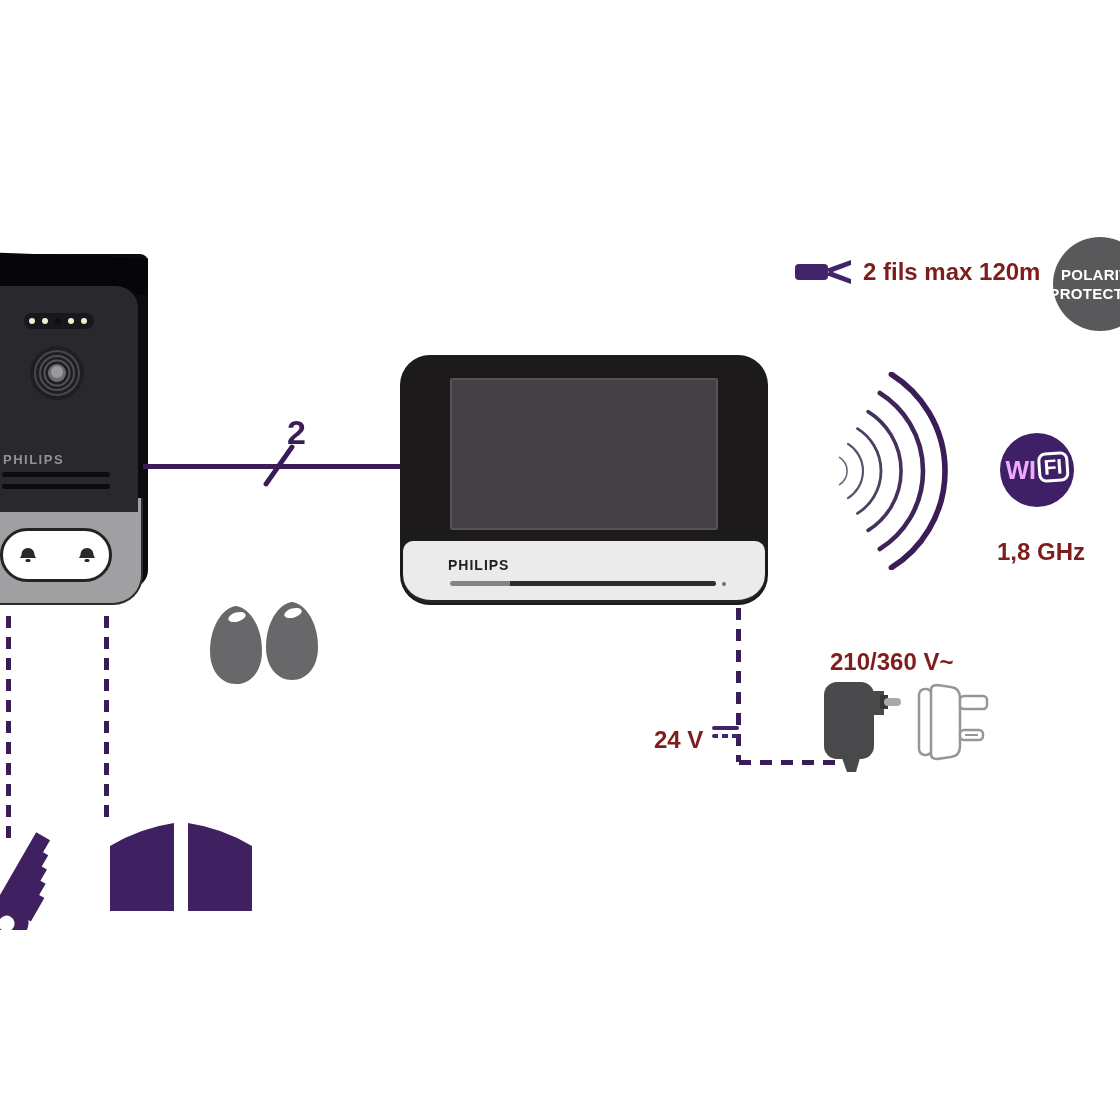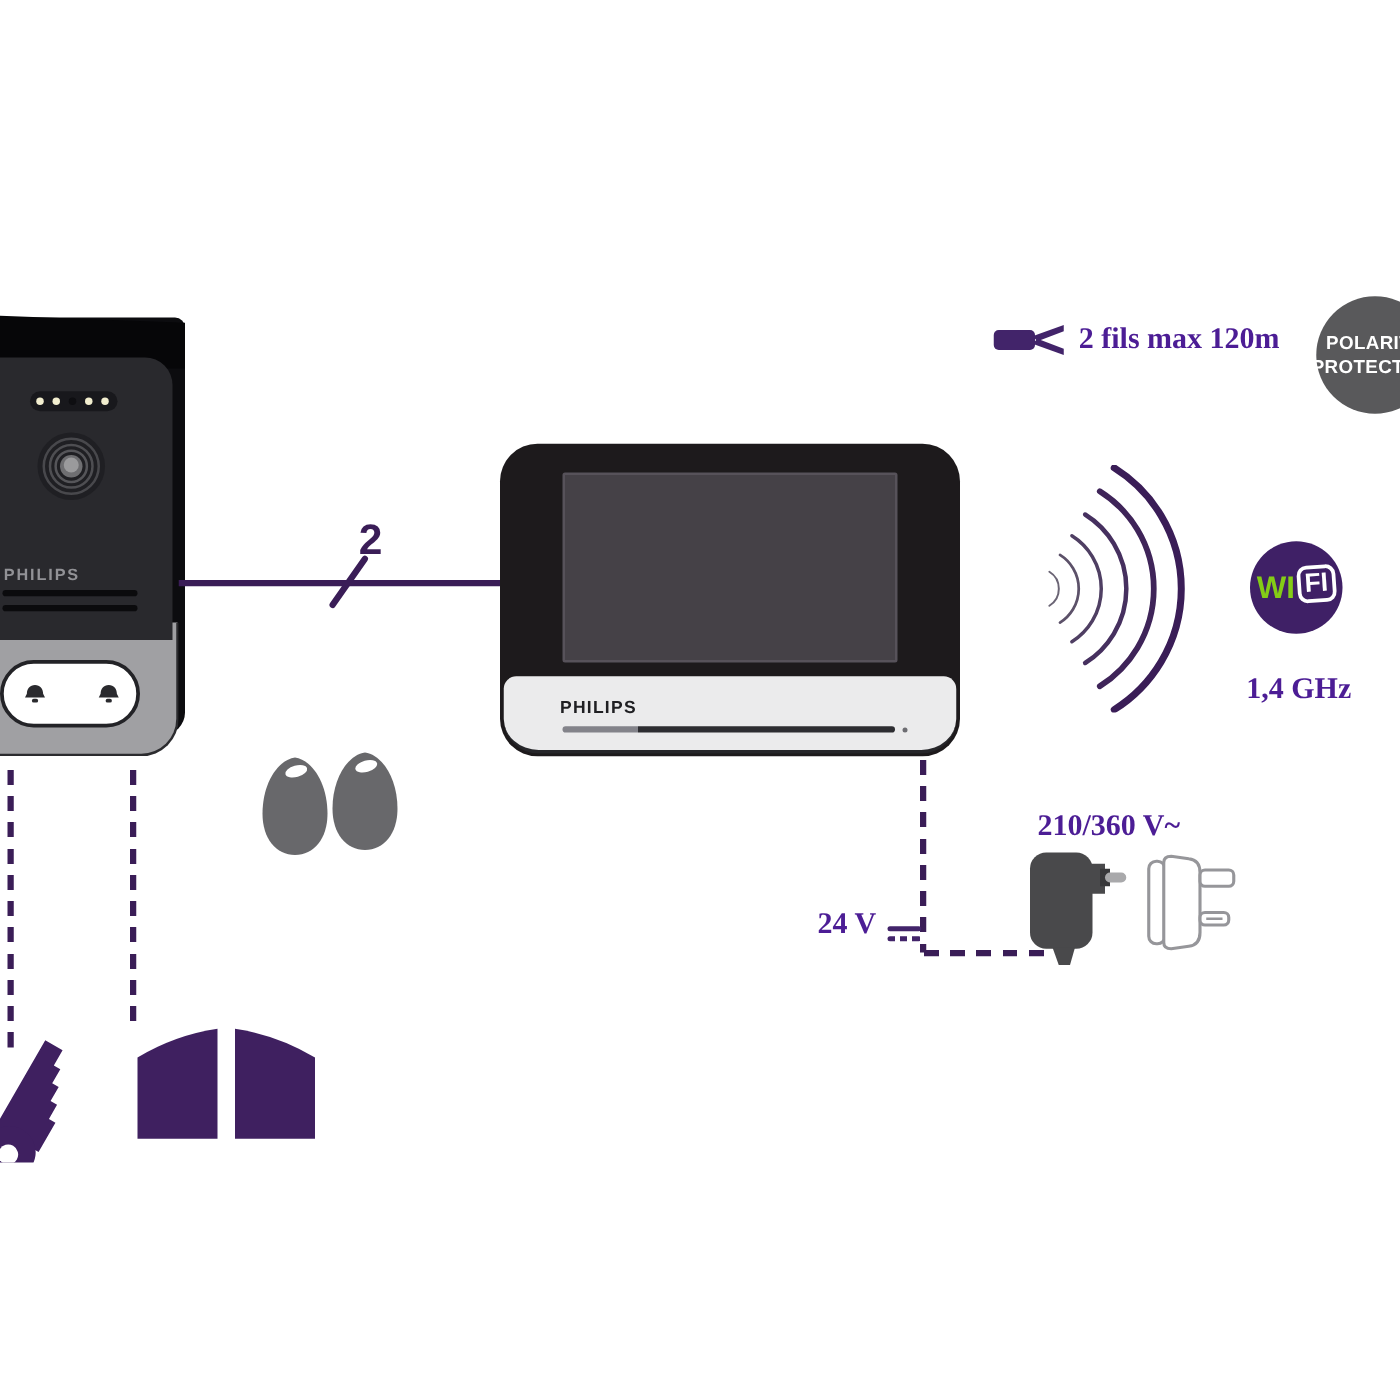--- a/index.html
+++ b/index.html
@@ -36,37 +36,37 @@
   .wire-slash{ left:254px; top:463px; width:50px; height:5px; background:#3a1d57; border-radius:3px; transform:rotate(-55deg); }
   .wire-count{ left:287px; top:413px; font-size:34px; font-weight:bold; color:#3a1d57; }
   .dashv { width:5px; background:repeating-linear-gradient(to bottom,#3a1d57 0 12px,transparent 12px 21px); }
   .dashh { height:5px; background:repeating-linear-gradient(to right,#3a1d57 0 12px,transparent 12px 21px); }
   .dl1 { left:6px;   top:616px; height:222px; }
   .dl2 { left:104px; top:616px; height:202px; }
   .dm  { left:736px; top:608px; height:154px; }
   .dh  { left:739px; top:760px; width:104px; }
 
   
-  .purple-text { color:#4c1d95; font-size:24px; font-weight:600;font-family:Liberation Serif, serif; }
+  .purple-text { color:#7f1d1d; font-size:24px; font-weight:600; }
   .bus-label { left:863px; top:258px; }
   .badge { left:1053px; top:237px; width:94px; height:94px; border-radius:50%; background:#59595b;
            display:flex; flex-direction:column; align-items:center; justify-content:center; }
   .badge span { color:#ffffff; font-size:15px; font-weight:bold; line-height:19px; letter-spacing:.3px; }
 
   
   .wifi-logo { left:1000px; top:433px; width:74px; height:74px; border-radius:50%; background:#3f2066;
                display:flex; align-items:center; justify-content:center; }
-  .wifi-wi { color:#84cc16; font-size:25px; font-weight:bold; letter-spacing:0; }
+  .wifi-wi { color:#f0abfc; font-size:25px; font-weight:bold; letter-spacing:0; }
   .wifi-fi { color:#fff; font-size:21px; font-weight:bold; border:3px solid #fff; border-radius:8px;
              padding:0 3px; margin-left:2px; transform:rotate(-4deg) translateY(-3px); }
   .freq-label { left:997px; top:538px; }
 
   
   .ac-label { left:830px; top:648px; }
-  .dc-label { left:654px; top:726px; display:flex; align-items:flex-end; }
+  .dc-label { left:654px; top:726px; display:flex; align-items:flex-start; }
   .dc-symbol { display:inline-block; width:27px; margin-left:9px; }
   .dc-symbol .bar { height:4px; background:#42246a; border-radius:2px; }
   .dc-symbol .dashes { margin-top:4px; height:4px;
        background:repeating-linear-gradient(to right,#42246a 0 6px,transparent 6px 10px); border-radius:2px; }
 </style>
 </head>
 <body>
 
 <div class="canvas">
 
@@ -138,21 +138,21 @@
     <path d="M 24.5 56.6 A 50 50 0 0 1 24.5 141.4" fill="none" stroke="#4f3f63" stroke-width="2.8" stroke-linecap="round"></path>
     <path d="M 35.1 39.6 A 70 70 0 0 1 35.1 158.4" fill="none" stroke="#46305f" stroke-width="3.6" stroke-linecap="round"></path>
     <path d="M 46.8 21 A 92 92 0 0 1 46.8 177" fill="none" stroke="#3f2459" stroke-width="4.6" stroke-linecap="round"></path>
     <path d="M 58.4 2.3 A 114 114 0 0 1 58.4 195.7" fill="none" stroke="#3a1d57" stroke-width="5.6" stroke-linecap="round"></path>
   </svg>
 
   <div class="abs wifi-logo">
     <span class="wifi-wi">WI</span>
     <span class="wifi-fi">FI</span>
   </div>
-  <div class="abs purple-text freq-label">1,4 GHz</div>
+  <div class="abs purple-text freq-label">1,8 GHz</div>
 
   <div class="abs purple-text ac-label">210/360 V~</div>
 
   <svg class="abs" style="left:822px; top:676px;" width="82" height="96" viewBox="0 0 82 96">
     <rect x="2" y="6" width="50" height="77" rx="13" fill="#49494b"></rect>
     <rect x="50" y="15" width="12" height="24" fill="#49494b"></rect>
     <rect x="58" y="19" width="8" height="14" fill="#38383a"></rect>
     <rect x="62" y="22" width="17" height="8" rx="4" fill="#a9a9ab"></rect>
     <path d="M20 82 L38 82 L34 96 L25 96 Z" fill="#49494b"></path>
   </svg>

